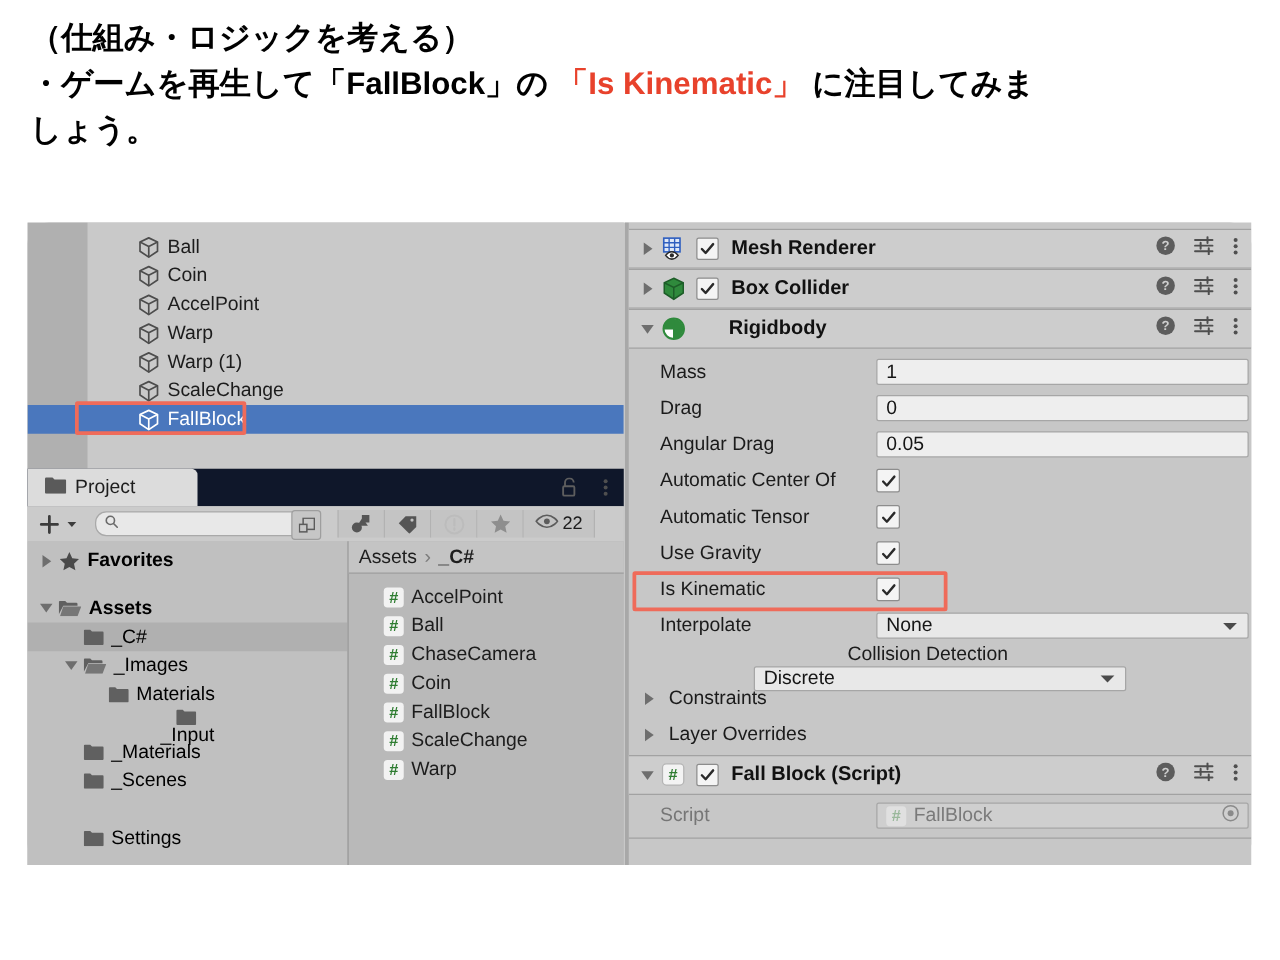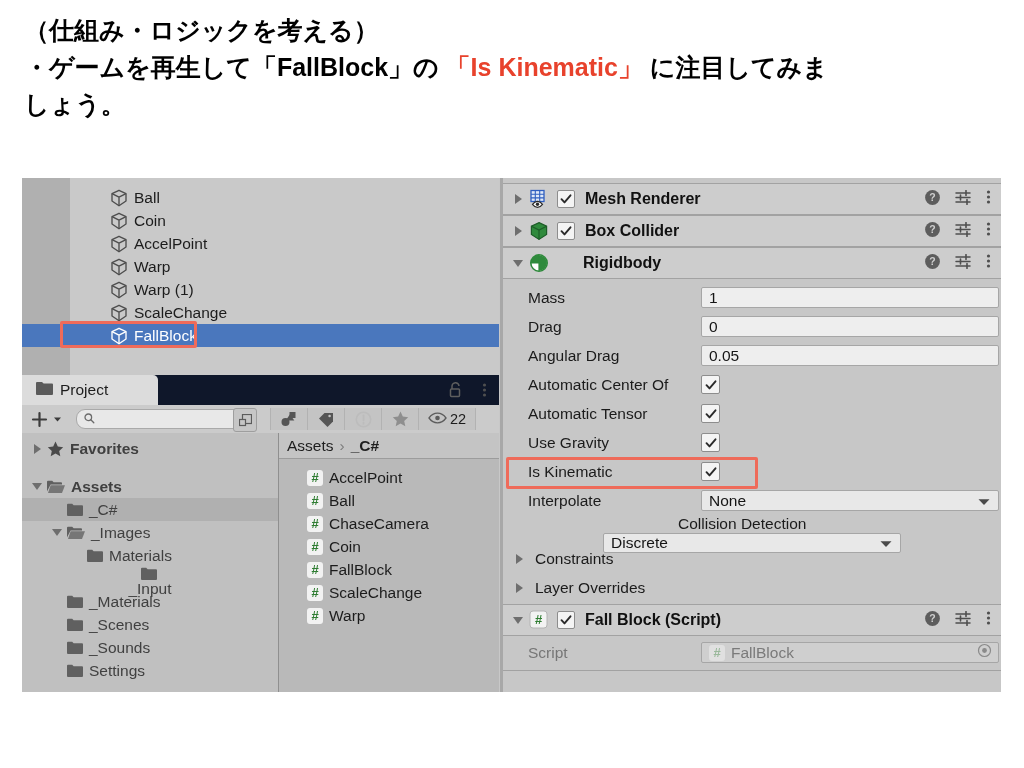--- a/index.html
+++ b/index.html
@@ -122,21 +122,21 @@
     position: absolute; left: 257px; top: 0; width: 220px; height: 259px;
     background: #b9b9b9; overflow: hidden;
   }
   #proj-splitter {
     position: absolute; left: 256px; top: 0; width: 1px; height: 259px;
     background: #8f8f8f;
   }
   .tree-row {
     position: absolute; left: 0; width: 256px; height: 23px;
     display: flex; align-items: center;
-    font-size: 15.5px; color: #404040;
+    font-size: 15.5px; color: #000000;
   }
   .tree-row.sel { background: #b0b0b0; }
   .tree-row.bold { font-weight: bold; }
   .tri { width: 0; height: 0; flex: 0 0 auto; }
   .tri.right { border-left: 7px solid #6e6e6e; border-top: 5px solid transparent; border-bottom: 5px solid transparent; }
   .tri.down  { border-top: 7px solid #6e6e6e; border-left: 5px solid transparent; border-right: 5px solid transparent; }
 
   #breadcrumb {
     position: absolute; left: 257px; top: 0; width: 220px; height: 26px;
     background: #c4c4c4;
@@ -470,30 +470,20 @@
             </div>
             <div class="tree-row" style="top: 180px;">
               <span style="display: inline-block; flex: 0 0 auto; width: 28px;"></span>
               <span style="width: 14px; flex: 0 0 auto; display: flex; align-items: center; justify-content: center;"></span>
               <span style="margin: 0px 6px 0px 3px; flex: 0 0 auto; display: flex; align-items: center;">
                 <svg width="16" height="13" viewBox="0 0 16 13">
                   <path d="M0 1.8a1 1 0 011-1h4.2l1.4 1.4H15a1 1 0 011 1V12a1 1 0 01-1 1H1a1 1 0 01-1-1z" fill="#606060"></path>
                 </svg>
               </span>
               <span>_Scenes</span>
-            </div>
-            <div class="tree-row" style="top: 203px;">
-              <span style="display: inline-block; flex: 0 0 auto; width: 28px;"></span>
-              <span style="width: 14px; flex: 0 0 auto; display: flex; align-items: center; justify-content: center;"></span>
-              <span style="margin: 0px 6px 0px 3px; flex: 0 0 auto; display: flex; align-items: center;">
-                <svg width="16" height="13" viewBox="0 0 16 13">
-                  <path d="M0 1.8a1 1 0 011-1h4.2l1.4 1.4H15a1 1 0 011 1V12a1 1 0 01-1 1H1a1 1 0 01-1-1z" fill="#606060"></path>
-                </svg>
-              </span>
-              <span>_Sounds</span>
             </div>
             <div class="tree-row" style="top: 226px; text-align: center;">
               <span style="display: inline-block; flex: 0 0 auto; width: 28px;"></span>
               <span style="width: 14px; flex: 0 0 auto; display: flex; align-items: center; justify-content: center;"></span>
               <span style="margin: 0px 6px 0px 3px; flex: 0 0 auto; display: flex; align-items: center;">
                 <svg width="16" height="13" viewBox="0 0 16 13">
                   <path d="M0 1.8a1 1 0 011-1h4.2l1.4 1.4H15a1 1 0 011 1V12a1 1 0 01-1 1H1a1 1 0 01-1-1z" fill="#606060"></path>
                 </svg>
               </span>
               <span>Settings</span>

